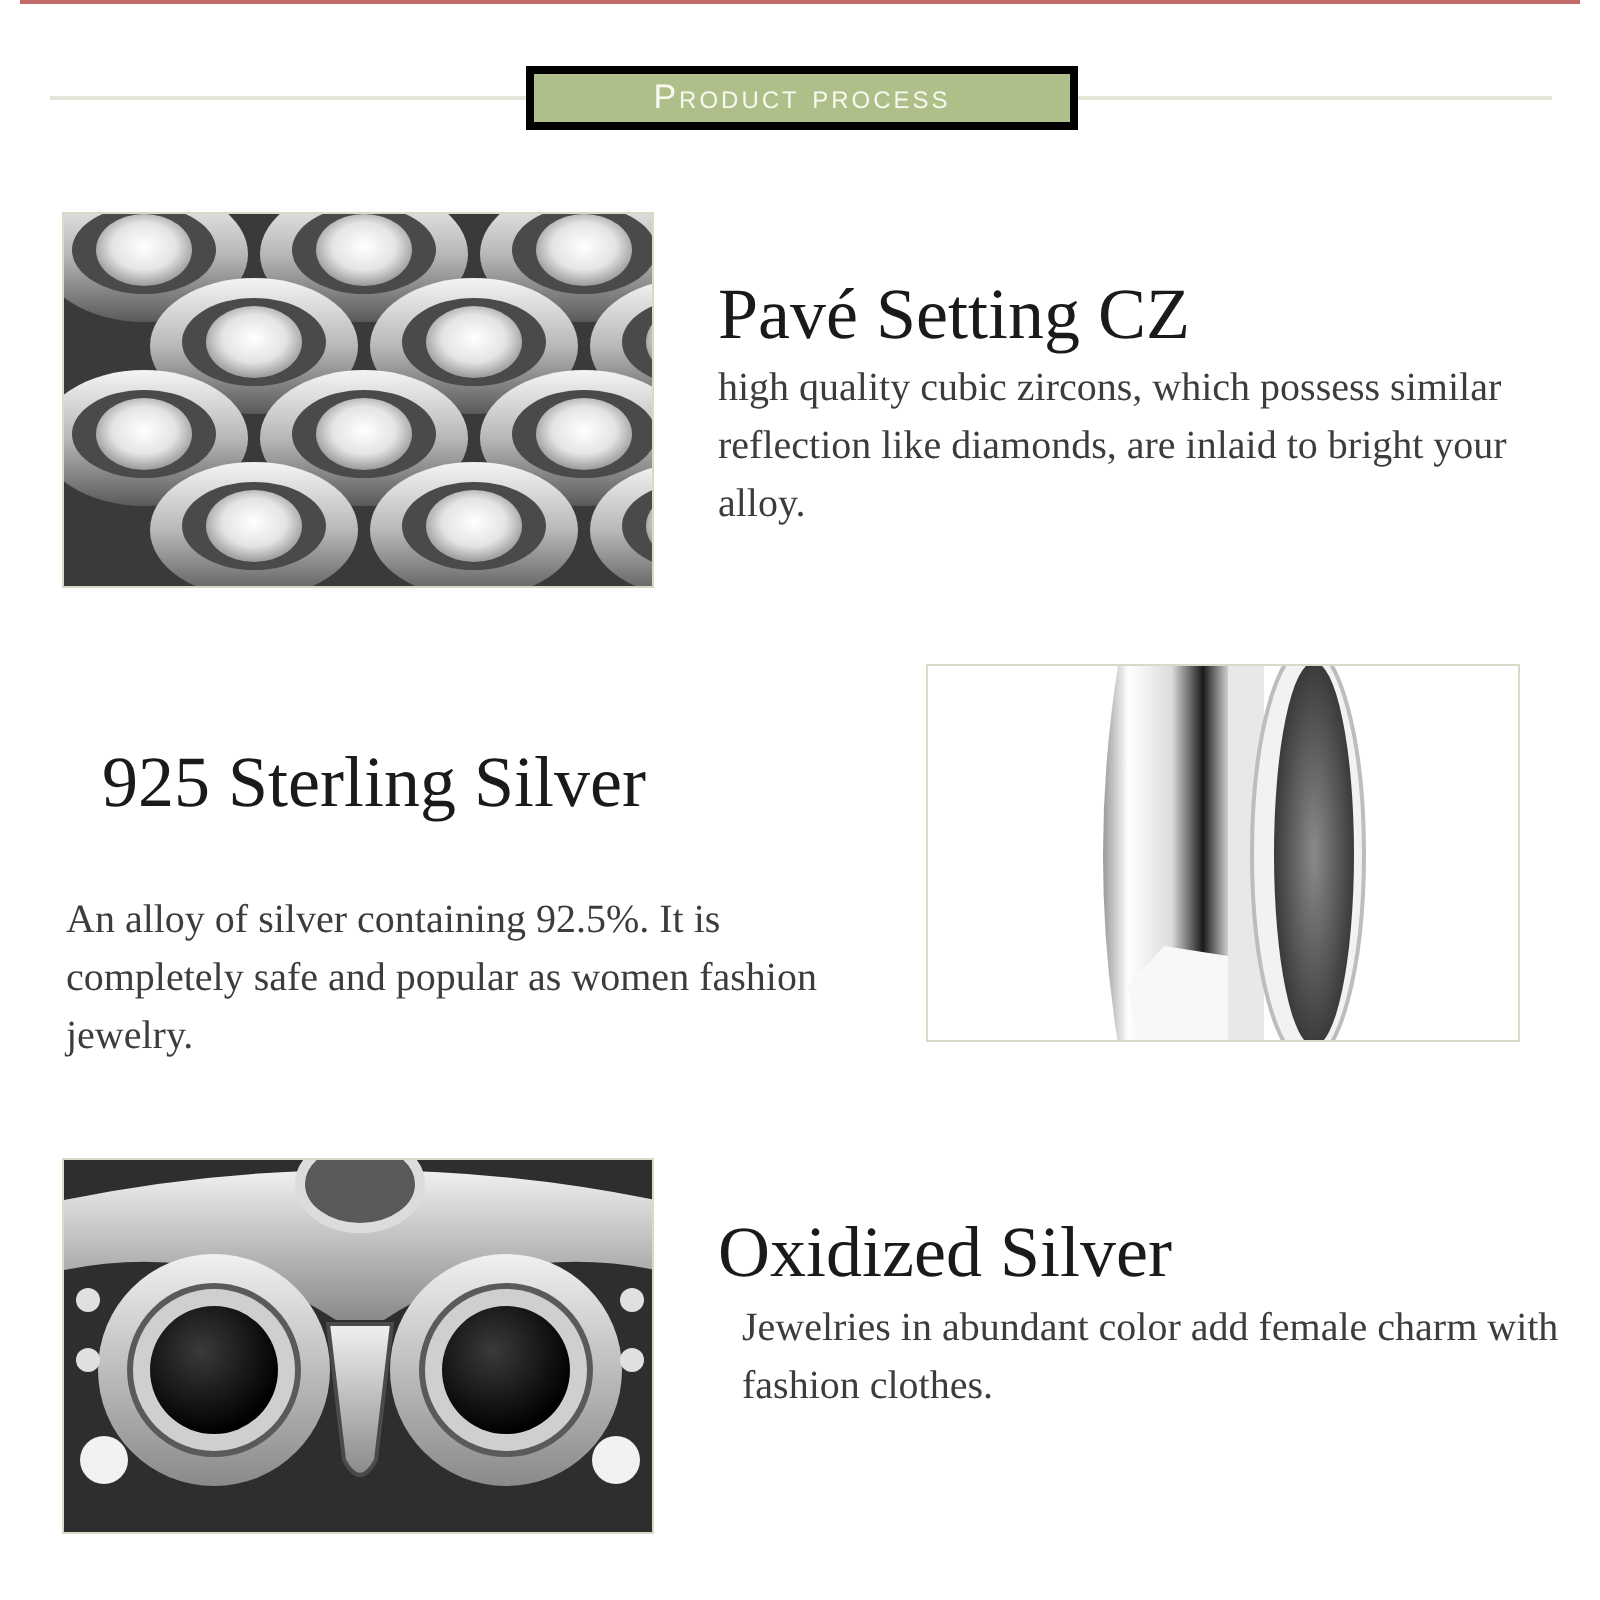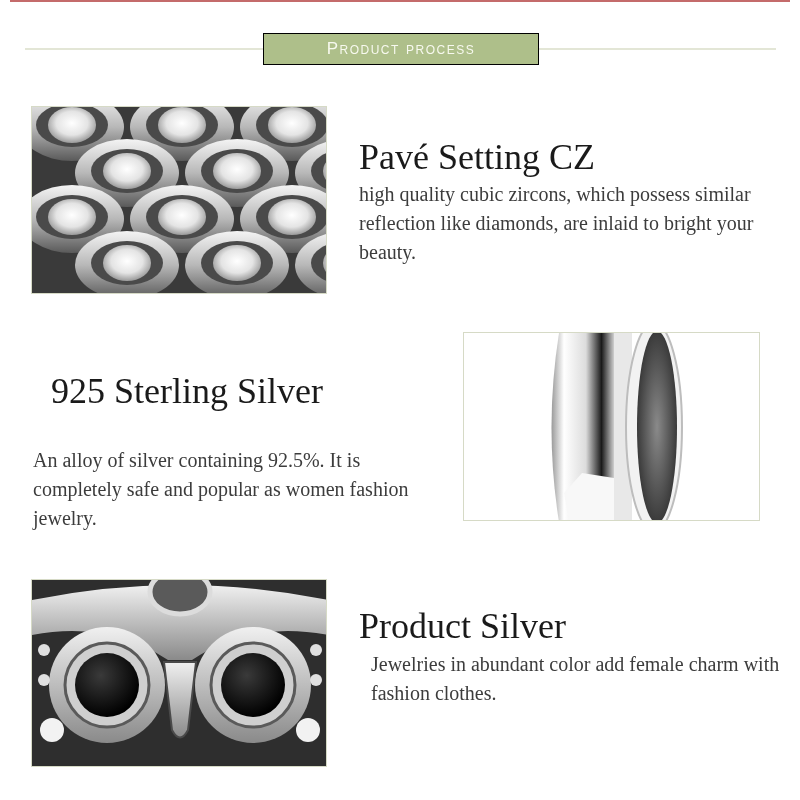--- a/index.html
+++ b/index.html
@@ -1,21 +1,21 @@
 <!DOCTYPE html>
 <html><head>
 <meta charset="utf-8">
 <style>
   html, body { margin:0; padding:0; background:#ffffff; }
   body { width:800px; height:800px; position:relative; overflow:hidden; font-family:"Liberation Serif", serif; }
   .top-rule { position:absolute; left:10px; right:10px; top:0; height:2px; background:#c46b6b; }
   .section-line { position:absolute; top:48px; height:2px; background:#e3e6d6; }
   .line-left { left:25px; width:238px; }
   .line-right { left:538px; width:238px; }
-  .banner { position:absolute; left:263px; top:33px; width:276px; height:32px; background:#aebf8a; border:1px solid #000000; box-sizing:border-box;
+  .banner { position:absolute; left:263px; top:33px; width:276px; height:32px; background:#aebf8a; border:4px solid #000000; box-sizing:border-box;
     display:flex; align-items:center; justify-content:center; color:#f7f9ef; font-family:"Liberation Sans", sans-serif; font-size:17px; letter-spacing:1.5px; font-variant:small-caps; }
   .img-frame { position:absolute; border:1px solid #d6dac6; box-sizing:border-box; overflow:hidden; background:#fff; }
   .img1 { left:31px; top:106px; width:296px; height:188px; }
   .img2 { left:463px; top:332px; width:297px; height:189px; }
   .img3 { left:31px; top:579px; width:296px; height:188px; }
   .title { position:absolute; font-size:36px; color:#1a1a1a; white-space:nowrap; }
   .desc { position:absolute; font-size:20px; color:#3c3c3c; line-height:29px; }
   .t1 { left:359px; top:136px; } .d1 { left:359px; top:180px; width:420px; }
   .t2 { left:51px; top:370px; } .d2 { left:33px; top:414px; width:400px;margin-top:32px; }
   .t3 { left:359px; top:605px; } .d3 { left:371px; top:650px; width:420px; }
@@ -90,21 +90,21 @@
           <ellipse cx="160" cy="38" rx="36" ry="22" fill="#4a4a4a"></ellipse>
           <ellipse cx="160" cy="38" rx="24" ry="18" fill="url(#gem)"></ellipse>
         <ellipse cx="270" cy="40" rx="52" ry="34" fill="url(#metal)"></ellipse>
           <ellipse cx="270" cy="38" rx="36" ry="22" fill="#4a4a4a"></ellipse>
           <ellipse cx="270" cy="38" rx="24" ry="18" fill="url(#gem)"></ellipse>
       </g>
     </g>
   </svg>
 </div>
 <div class="title t1">Pavé Setting CZ</div>
-<div class="desc d1">high quality cubic zircons, which possess similar reflection like diamonds, are inlaid to bright your beauty.</div>
+<div class="desc d1">high quality cubic zircons, which possess similar reflection like diamonds, are inlaid to bright your alloy.</div>
 
 <div class="title t2">925 Sterling Silver</div>
 <div class="desc d2">An alloy of silver containing 92.5%. It is completely safe and popular as women fashion jewelry.</div>
 <div class="img-frame img2">
   <svg width="297" height="189" viewBox="0 0 297 189">
     <defs>
       <linearGradient id="band" x1="0" y1="0" x2="1" y2="0">
         <stop offset="0" stop-color="#9a9a9a"></stop>
           <stop offset="0.2" stop-color="#ffffff"></stop>
           <stop offset="0.55" stop-color="#dcdcdc"></stop>
@@ -148,14 +148,14 @@
     <circle cx="221" cy="105" r="32" fill="url(#eye)"></circle>
     <path d="M132 82 L164 82 L156 150 Q148 165 140 150 Z" fill="url(#silv)" stroke="#4a4a4a" stroke-width="2"></path>
     <circle cx="12" cy="70" r="6" fill="#e0e0e0"></circle>
       <circle cx="12" cy="100" r="6" fill="#e0e0e0"></circle>
       <circle cx="20" cy="150" r="12" fill="#f2f2f2"></circle>
     <circle cx="284" cy="70" r="6" fill="#e0e0e0"></circle>
       <circle cx="284" cy="100" r="6" fill="#e0e0e0"></circle>
       <circle cx="276" cy="150" r="12" fill="#f2f2f2"></circle>
   </svg>
 </div>
-<div class="title t3">Product Silver</div>
+<div class="title t3">Oxidized Silver</div>
 <div class="desc d3">Jewelries in abundant color add female charm with fashion clothes.</div>
 
 </body></html>

